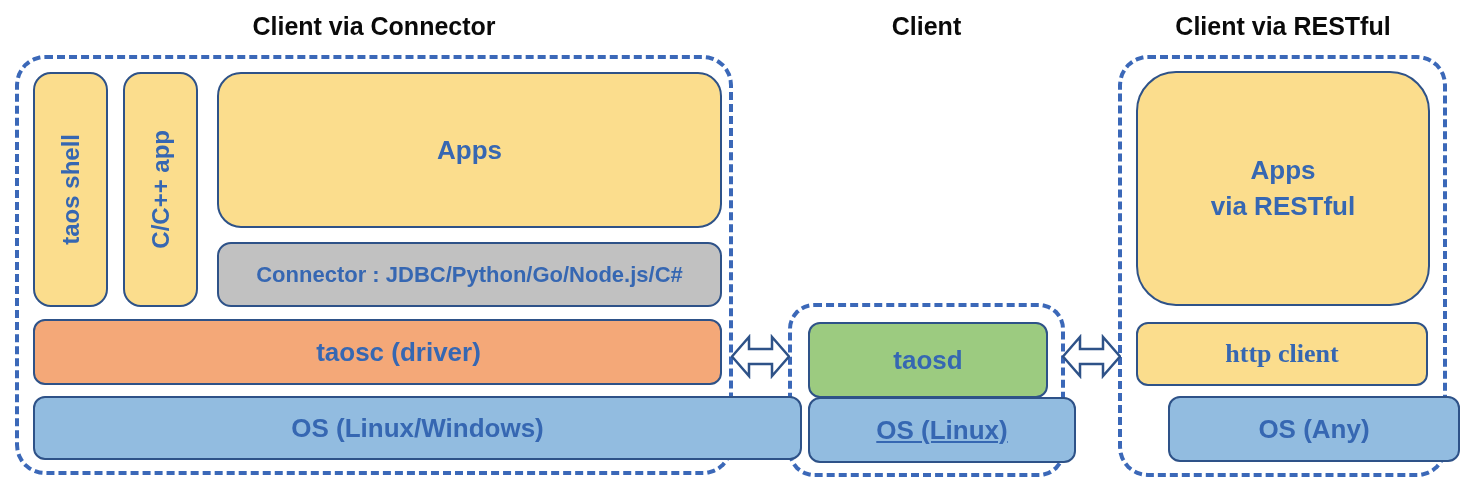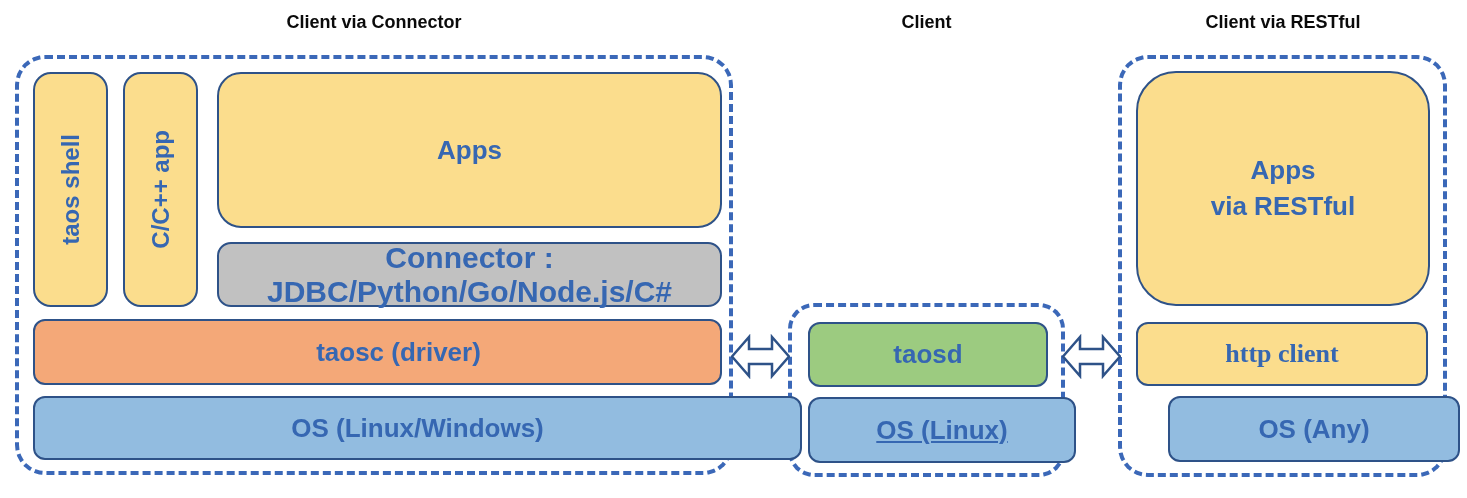--- a/index.html
+++ b/index.html
@@ -8,21 +8,21 @@
     width: 1467px;
     height: 498px;
     background: #ffffff;
     font-family: "Liberation Sans", sans-serif;
     overflow: hidden;
   }
   .group-title {
     position: absolute;
     text-align: center;
     font-weight: bold;
-    font-size: 18px;
+    font-size: 25px;
     letter-spacing: 0px;
     color: var(--title-black, #0a0a0a);
   }
   .dashed {
     position: absolute;
     border: 4px dashed var(--dash-border, #3b68b8);
     border-radius: 30px;
     box-sizing: border-box;
     background: transparent;
   }
@@ -38,21 +38,21 @@
     color: var(--label-blue, #3667b2);
     text-align: center;
   }
   .yellow { background: var(--yellow, #fbdd8d); }
   .orange { background: var(--orange, #f4a878); }
   .blue   { background: var(--blue,   #92bce0); }
   .green  { background: var(--green,  #9ccb80); }
   .gray   { background: var(--gray,   #c1c1c1); }
 
   .fs26 { font-size: 26px; }
-  .fs25 { font-size: 30px; }
+  .fs25 { font-size: 22px; }
   .fs24 { font-size: 24px; }
 
   .vert span {
     writing-mode: vertical-rl;
     transform: rotate(180deg);
     white-space: nowrap;
   }
   .pre { white-space: pre-line; line-height: 1.35; }
 
   
@@ -65,21 +65,21 @@
   .c-right  { left: 1118px;top: 55px;  width: 329px; height: 422px; }
 
   .b-taos-shell { left: 33px;  top: 72px;  width: 75px;  height: 235px; border-radius: 18px; }
   .b-cpp-app    { left: 123px; top: 72px;  width: 75px;  height: 235px; border-radius: 18px; }
   .b-apps       { left: 217px; top: 72px;  width: 505px; height: 156px; border-radius: 24px; }
   .b-connector  { left: 217px; top: 242px; width: 505px; height: 65px;  border-radius: 14px; }
   .b-taosc      { left: 33px;  top: 319px; width: 689px; height: 66px; padding-left: 42px; }
   .b-os-left    { left: 33px;  top: 396px; width: 769px; height: 64px; text-align: right; }
 
   
-  .b-taosd  { left: 808px; top: 322px; width: 240px; height: 65px; }
+  .b-taosd  { left: 808px; top: 322px; width: 240px; height: 76px; }
   .b-os-mid { left: 808px; top: 397px; width: 268px; height: 66px; text-decoration: underline; }
 
   
   .b-apps-rest  { left: 1136px; top: 71px;  width: 294px; height: 235px; border-radius: 40px; }
   .b-http       { left: 1136px; top: 322px; width: 292px; height: 64px; font-family: Liberation Serif, serif; }
   .b-os-any     { left: 1136px; top: 396px; width: 292px; height: 66px; margin-left: 32px; }
 
   
   .arrow { position: absolute; width: 59px; height: 45px; }
   .arrow-1 { left: 731px; top: 334px; }

